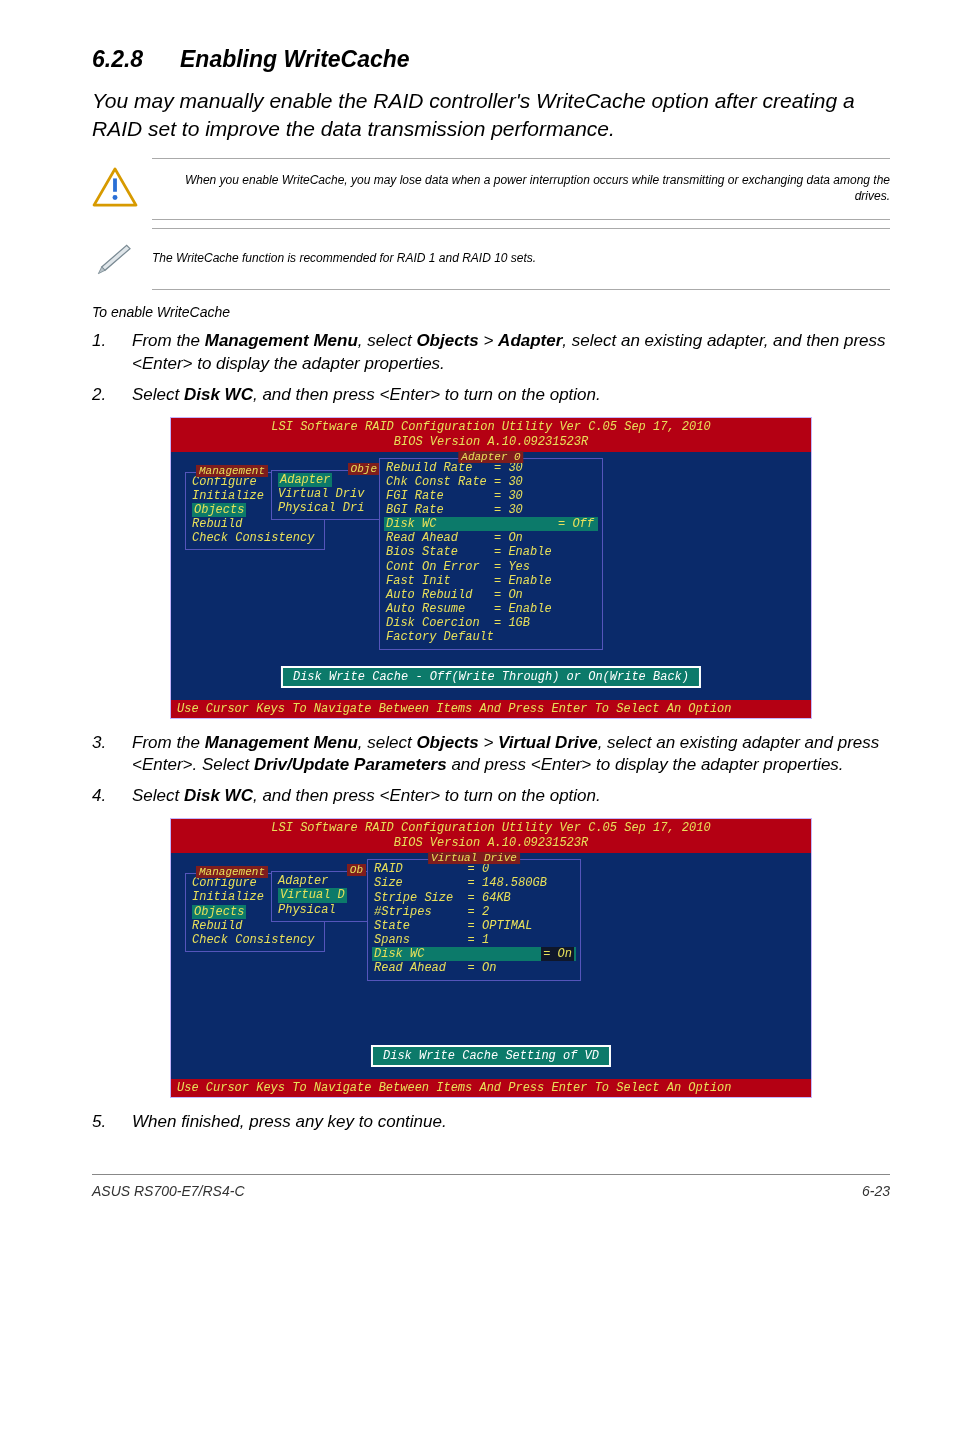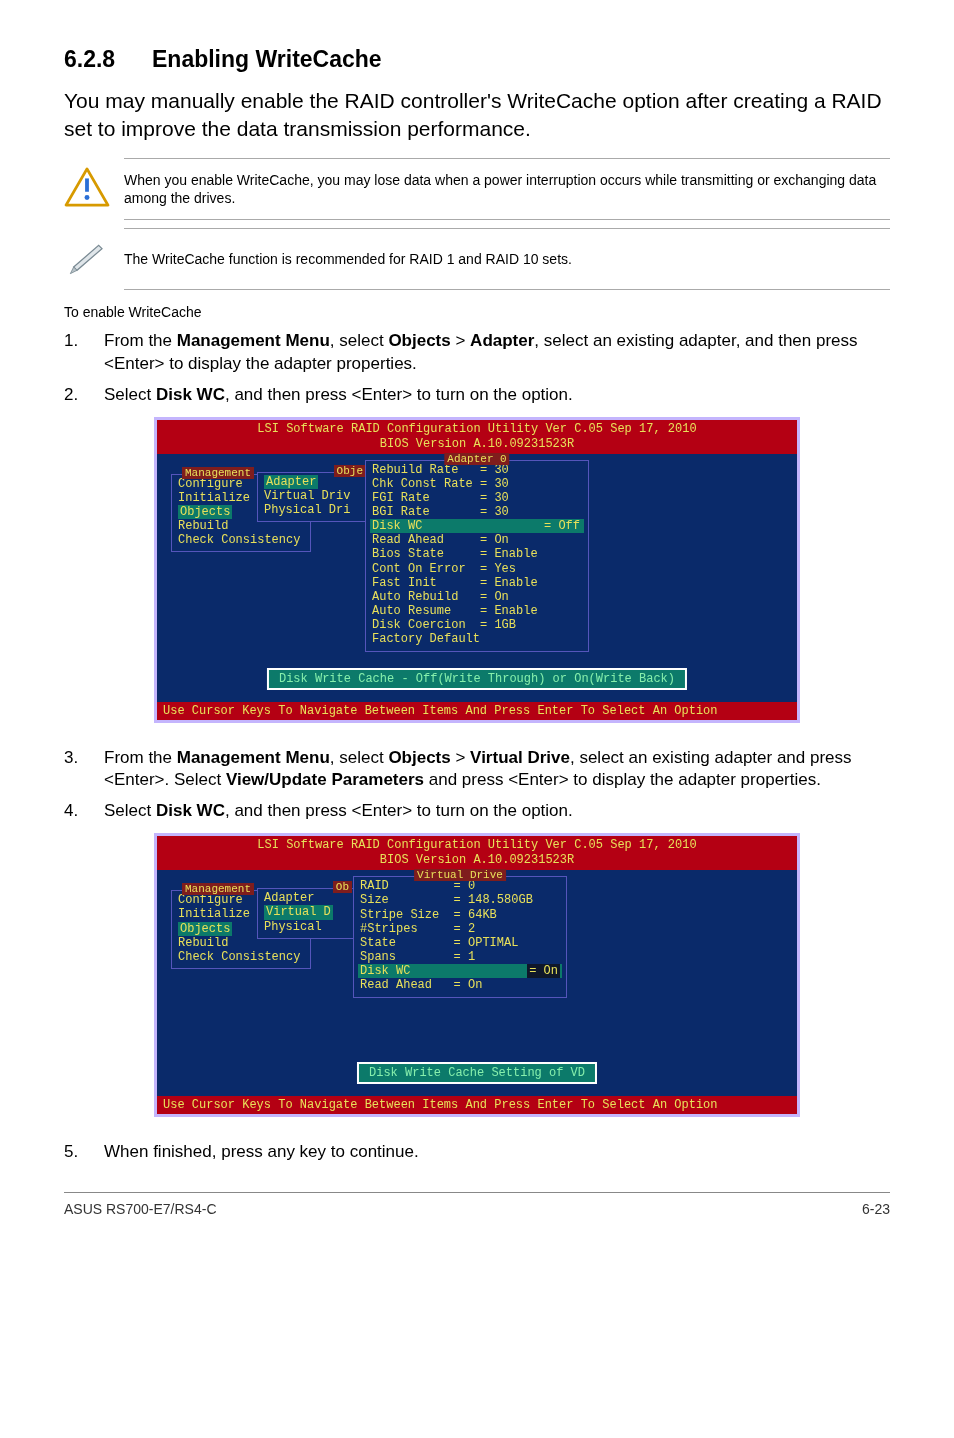--- a/index.html
+++ b/index.html
@@ -4,22 +4,23 @@
 <style>
   body {
     margin: 0;
     padding: 0;
     font-family: Arial, Helvetica, sans-serif;
     background: #fff;
     color: #000;
     width: 954px;
   }
   .page {
-    padding: 46px 64px 30px 64px;
+    padding: 46px 64px 30px 92px;
     box-sizing: border-box;
+    font-style: italic;
   }
   .sec-title {
     font-size: 23px;
     font-weight: bold;
     margin-bottom: 14px;
   }
   .sec-num { display:inline-block; width:88px; }
   .body-text {
     font-size: 21px;
     line-height: 1.35;
@@ -36,22 +37,23 @@
     display: flex;
     align-items: center;
   }
   .callout-icon {
     width: 46px;
     flex: 0 0 46px;
     margin-left: -60px;
     margin-right: 14px;
   }
   .callout-text {
-    font-size: 14px;
+    font-size: 12px;
     line-height: 1.3;
+    text-align: right;
   }
   .sub-head {
     font-size: 14px;
     margin: 14px 0 10px 0;
   }
   ol.steps {
     padding-left: 0;
     margin: 0 0 10px 0;
     list-style: none;
   }
@@ -64,25 +66,25 @@
   ol.steps > li .num {
     width: 40px;
     flex: 0 0 40px;
   }
   ol.steps > li .txt { flex: 1; }
   b { font-weight: bold; }
 
   
   .bios {
     width: 640px;
-    margin: 6px auto 24px auto;
+    margin: 6px auto 13px auto;
     font-family: "Courier New", monospace;
     font-size: 12px;
     color: #fff;
-    border: 3px solid #c4b5fd;
+    border: 1px solid #c4b5fd;
     background: #0a2a6a;
   }
   .bios-header {
     background: #b40013;
     color: #e8e05a;
     text-align: center;
     padding: 2px 0;
     line-height: 1.25;
   }
   .bios-body {
@@ -128,38 +130,38 @@
     margin-left:-2px;
     margin-right:-2px;
   }
   .msg-box {
     position: absolute;
     bottom: 12px;
     left: 50%;
     transform: translateX(-50%);
     border: 2px solid #fff;
     background: #0c7a6a;
-    color: #86efac;
+    color: #ffffff;
     padding: 2px 10px;
     white-space: nowrap;
   }
   .bios-footer {
     background: #b40013;
     color: #e8e05a;
     text-align: left;
     padding: 2px 6px;
   }
 
   
   .b2 .submenu-box { left: 100px; top: 18px; width: 88px; }
   .b2 .props-box { left: 196px; top: 6px; width: 200px; }
 
   .footer {
     border-top: 1px solid #888;
-    margin-top: 28px;
+    margin-top: 40px;
     padding-top: 8px;
     display: flex;
     justify-content: space-between;
     font-size: 14px;
     color: #333;
   }
 </style>
 </head>
 <body>
 
@@ -256,21 +258,21 @@
         </div>
       <div class="msg-box">Disk Write Cache - Off(Write Through) or On(Write Back)</div>
     </div>
     <div class="bios-footer">Use Cursor Keys To Navigate Between Items And Press Enter To Select An Option</div>
   </div>
 
   <ol class="steps" start="3">
     <li>
       <span class="num">3.</span>
       <span class="txt">
-        <span>From the </span><b>Management Menu</b><span>, select </span><b>Objects</b><span> &gt; </span><b>Virtual Drive</b><span>, select an existing adapter and press &lt;Enter&gt;. Select </span><b>View/Update Parameters</b><span> and press &lt;Enter&gt; to display the adapter properties.</span>
+        <span>From the </span><b>Management Menu</b><span>, select </span><b>Objects</b><span> &gt; </span><b>Virtual Drive</b><span>, select an existing adapter and press &lt;Enter&gt;. Select </span><b>Driv/Update Parameters</b><span> and press &lt;Enter&gt; to display the adapter properties.</span>
       </span>
     </li>
     <li>
       <span class="num">4.</span>
       <span class="txt">
         <span>Select </span><b>Disk WC</b><span>, and then press &lt;Enter&gt; to turn on the option.</span>
       </span>
     </li>
   </ol>
 

